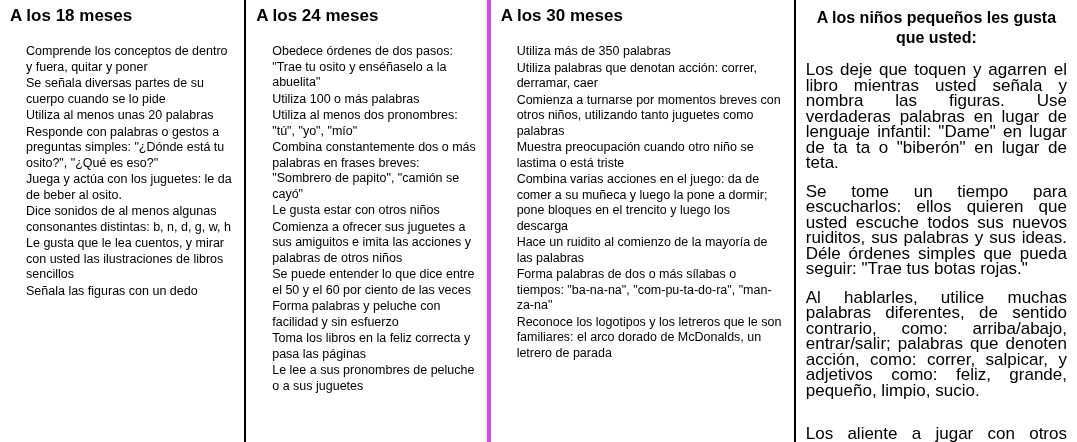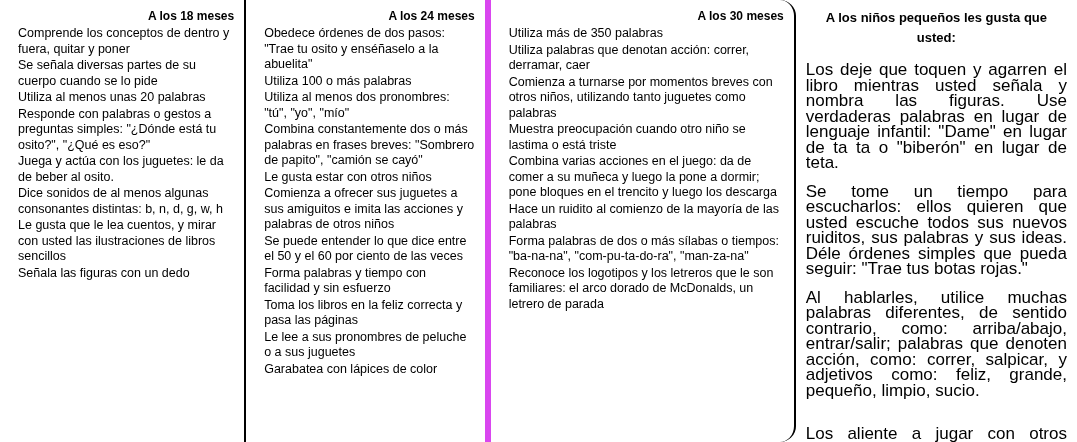--- a/index.html
+++ b/index.html
@@ -25,53 +25,52 @@
     box-sizing: border-box;
     position: relative;
     padding: 6px 10px 6px 10px;
   }
   .col-18 {
     width: 258px;
     border-right: 2px solid #000000;
   }
   .col-24 {
     width: 256px;
-    border-right: 6px solid #d946ef;
+    border-right: 4px solid #d946ef;
   }
   .col-30 {
     width: 320px;
     border-right: 2px solid #000000;
-    border-radius: 16px;
   }
   .col-tips {
     width: 295px;
   }
   .col-head {
-    text-align: right;
+    text-align: left;
     font-weight: bold;
-    font-size: 12px;
+    font-size: 17px;
     line-height: 16px;
-    margin: 2px 0 2px 0;
+    margin: 2px 0 20px 0;
   }
   .col-head-big {
     text-align: center;
     font-weight: bold;
-    font-size: 13px;
+    font-size: 16px;
     line-height: 20px;
     margin: 2px 0 14px 0;
   }
   ul.items {
     list-style: none;
     margin: 0;
     padding: 0;
   }
   ul.items li {
     font-size: 12.5px;
     line-height: 15.5px;
-    margin: 0 0 1px 8px;
+    margin: 0 0 1px 16px;
     text-align: left;
   }
   .tips p {
     font-size: 17px;
     line-height: 15.5px;
     margin: 0 0 13px 0;
     text-align: justify;
   }
   .tips p:last-child {
     margin-bottom: 0;
@@ -100,24 +99,23 @@
   <div class="col col-24">
     <div class="col-head">A los 24 meses</div>
     <ul class="items">
       <li>Obedece órdenes de dos pasos: "Trae tu osito y enséñaselo a la abuelita"</li>
       <li>Utiliza 100 o más palabras</li>
       <li>Utiliza al menos dos pronombres: "tú", "yo", "mío"</li>
       <li>Combina constantemente dos o más palabras en frases breves: "Sombrero de papito", "camión se cayó"</li>
       <li>Le gusta estar con otros niños</li>
       <li>Comienza a ofrecer sus juguetes a sus amiguitos e imita las acciones y palabras de otros niños</li>
       <li>Se puede entender lo que dice entre el 50 y el 60 por ciento de las veces</li>
-      <li>Forma palabras y tiempo con facilidad y sin esfuerzo</li>
+      <li>Forma palabras y peluche con facilidad y sin esfuerzo</li>
       <li>Toma los libros en la feliz correcta y pasa las páginas</li>
       <li>Le lee a sus pronombres de peluche o a sus juguetes</li>
-      <li>Garabatea con lápices de color</li>
     </ul>
   </div>
 
   <div class="col col-30">
     <div class="col-head">A los 30 meses</div>
     <ul class="items">
       <li>Utiliza más de 350 palabras</li>
       <li>Utiliza palabras que denotan acción: correr, derramar, caer</li>
       <li>Comienza a turnarse por momentos breves con otros niños, utilizando tanto juguetes como palabras</li>
       <li>Muestra preocupación cuando otro niño se lastima o está triste</li>

